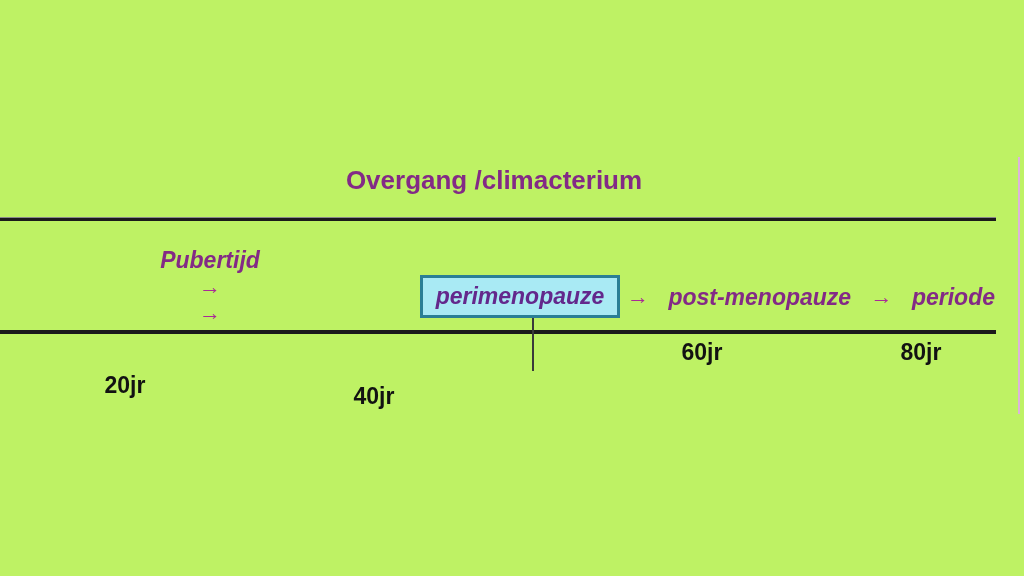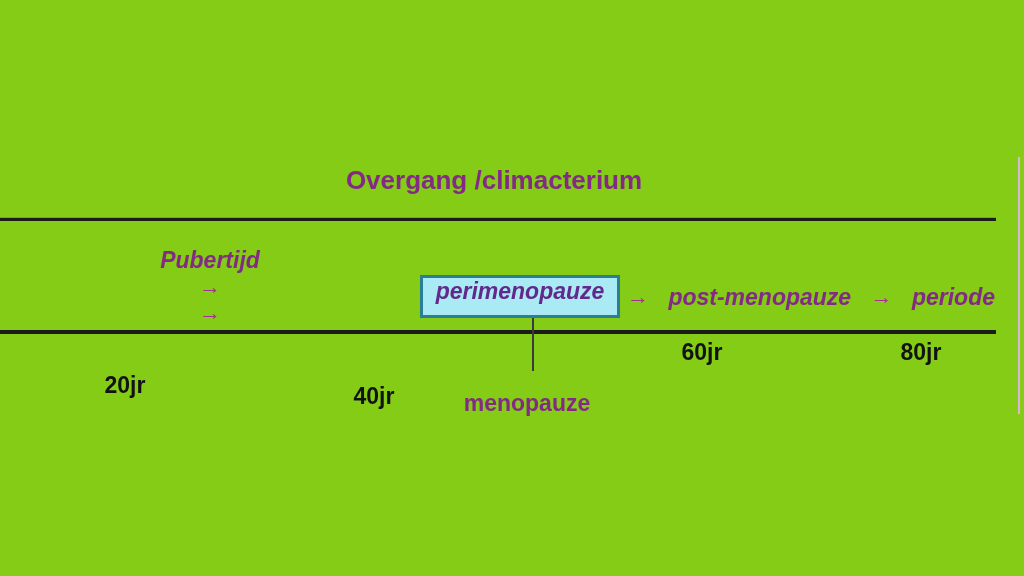--- a/index.html
+++ b/index.html
@@ -5,21 +5,21 @@
   html, body {
     margin: 0;
     padding: 0;
     background: #ffffff;
     font-family: "Liberation Sans", sans-serif;
   }
   .slide {
     position: relative;
     width: 1024px;
     height: 576px;
-    background: #84cc16;
+    background: #bef264;
     overflow: hidden;
   }
   .title {
     position: absolute;
     left: 494px;
     top: 165px;
     transform: translateX(-50%);
     font-size: 26px;
     font-weight: bold;
     color: #832a86;
@@ -80,20 +80,21 @@
   .stage-box {
     position: absolute;
     left: 420px;
     top: 275px;
     width: 200px;
     height: 43px;
     box-sizing: border-box;
     background: #a9eaf4;
     border: 3px solid #2a7f95;
     display: flex;
+    align-items: center;
     justify-content: center;
   }
   .stage-box .stage-label {
     color: #63288c;
   }
   .tick-label {
     position: absolute;
     top: 339px;
     transform: translateX(-50%);
     font-size: 23px;
@@ -160,17 +161,16 @@
 
   <div class="axis-line"></div>
 
   <div class="tick-label tick-20">20jr</div>
   <div class="tick-label tick-40">40jr</div>
   <div class="tick-label tick-60">60jr</div>
   <div class="tick-label tick-80">80jr</div>
 
   <div class="menopauze-line"></div>
 
-  <div class="menopauze-label">menopauze</div>
 
   <div class="edge-line"></div>
 
 </div>
 
 </body></html>

